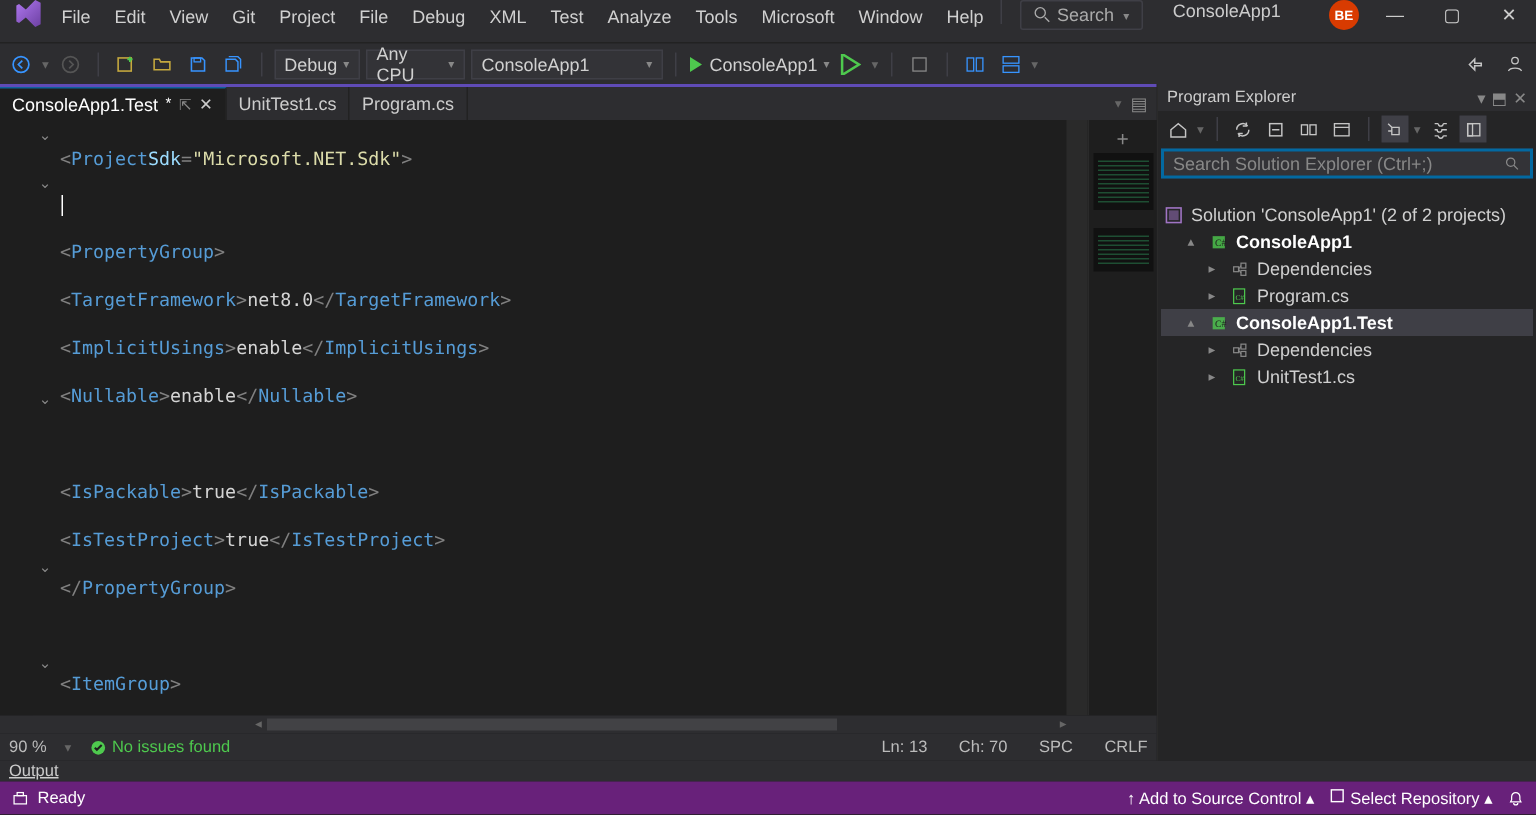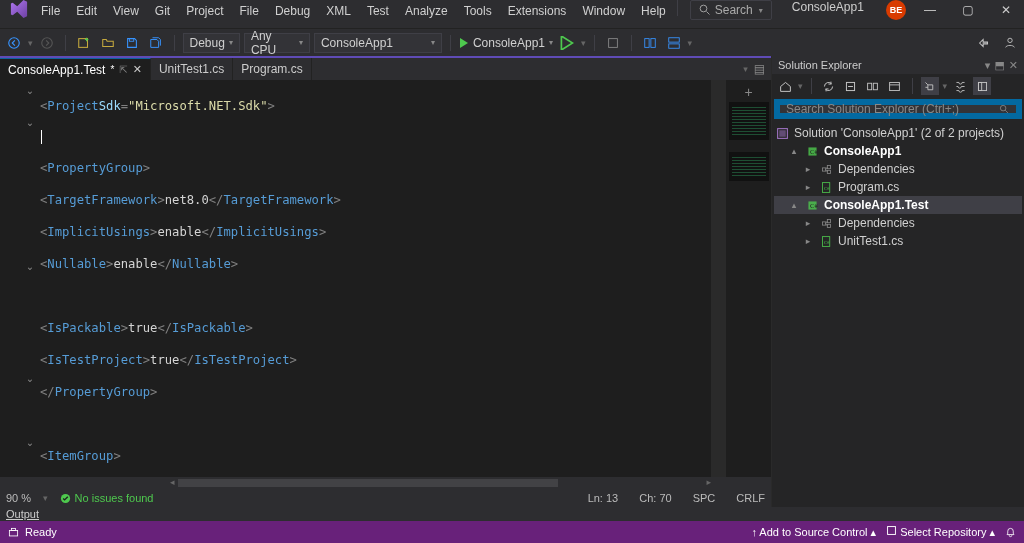--- a/index.html
+++ b/index.html
@@ -47,23 +47,23 @@
   .minimap { width:46px; background:#1e1e1e; border-left:1px solid #2a2a2a; display:flex; flex-direction:column; align-items:center; padding-top:4px; gap:2px;}
   .mm-plus { color:#888; font-size:14px; height:14px;}
   .mm-box { width:40px; background:#111; padding:3px; margin-top:2px;}
   .mm-line { height:1px; margin:2px 0; background:#3a6; opacity:0.4;}
   .solution-panel { width:253px; background:#252526; display:flex; flex-direction:column; border-left:1px solid #2a2a2a;}
   .panel-title { display:flex; align-items:center; justify-content:space-between; height:18px; background:#2d2d30; padding:0 6px; font-size:11px; color:#ccc;}
   .panel-title .ctrls { display:flex; gap:4px; color:#888;}
   .panel-tools { display:flex; align-items:center; gap:4px; padding:3px 4px; background:#252526;}
   .panel-tools .ico { width:18px; height:18px; display:flex; align-items:center; justify-content:center; }
   .panel-tools svg { width:13px; height:13px; stroke:#c5c5c5; fill:none; }
-  .panel-search { display:flex; align-items:center; background:#333337; border:6px solid #0369a1; margin:1px 2px; height:20px; padding:0 6px; color:#888; justify-content:space-between;}
+  .panel-search { display:flex; align-items:center; background:#333337; border:2px solid #0369a1; margin:1px 2px; height:20px; padding:0 6px; color:#888; justify-content:space-between;}
   .panel-search svg { width:11px; height:11px; stroke:#888; fill:none; }
-  .tree { padding:4px 2px; font-size:12px; color:#d0d0d0;}
+  .tree { padding:4px 2px; font-size:12px; color:#d0d0d0;margin-top:10px;}
   .tree-row { display:flex; align-items:center; height:18px; gap:4px; padding-left:0;}
   .tree-row.selected { background:#3f3f46; }
   .tree-row .arw { width:12px; text-align:center; font-size:9px; color:#888;}
   .tree-row .ico { width:16px; display:flex; justify-content:center;}
   .tree-row .ico svg { width:13px; height:13px; }
   .indent1 { padding-left:14px; }
   .indent2 { padding-left:28px; }
   .bold { font-weight:600; color:#fff;}
   .ed-status { height:18px; background:#2d2d30; display:flex; align-items:center; font-size:11px; color:#bbb; padding:0 6px; gap:12px;}
   .ed-status .issues { display:flex; align-items:center; gap:4px; color:#4ec94e;}
@@ -88,21 +88,21 @@
     <div class="menu-item">Edit</div>
     <div class="menu-item">View</div>
     <div class="menu-item">Git</div>
     <div class="menu-item">Project</div>
     <div class="menu-item">File</div>
     <div class="menu-item">Debug</div>
     <div class="menu-item">XML</div>
     <div class="menu-item">Test</div>
     <div class="menu-item">Analyze</div>
     <div class="menu-item">Tools</div>
-    <div class="menu-item">Extensions</div>
+    <div class="menu-item">Microsoft</div>
     <div class="menu-item">Window</div>
     <div class="menu-item">Help</div>
   </div>
   <div class="sep"></div>
   <div class="search-box">
     <svg viewBox="0 0 16 16">
         <circle cx="6" cy="6" r="4.5" stroke-width="1.2"></circle>
         <line x1="10" y1="10" x2="14" y2="14" stroke-width="1.2"></line>
       </svg>
     <span>Search</span>
@@ -341,21 +341,21 @@
         <span>Ln: 13</span>
         <span>Ch: 70</span>
         <span>SPC</span>
         <span>CRLF</span>
       </div>
     </div>
   </div>
 
   <div class="solution-panel">
     <div class="panel-title">
-      <span>Solution Explorer</span>
+      <span>Program Explorer</span>
       <div class="ctrls">
         <span>▾</span>
         <span>⬒</span>
         <span>✕</span>
       </div>
     </div>
     <div class="panel-tools">
       <div class="ico">
           <svg viewBox="0 0 16 16">
             <path d="M2 8l6-5 6 5v6H2z" stroke-width="1.2"></path>

